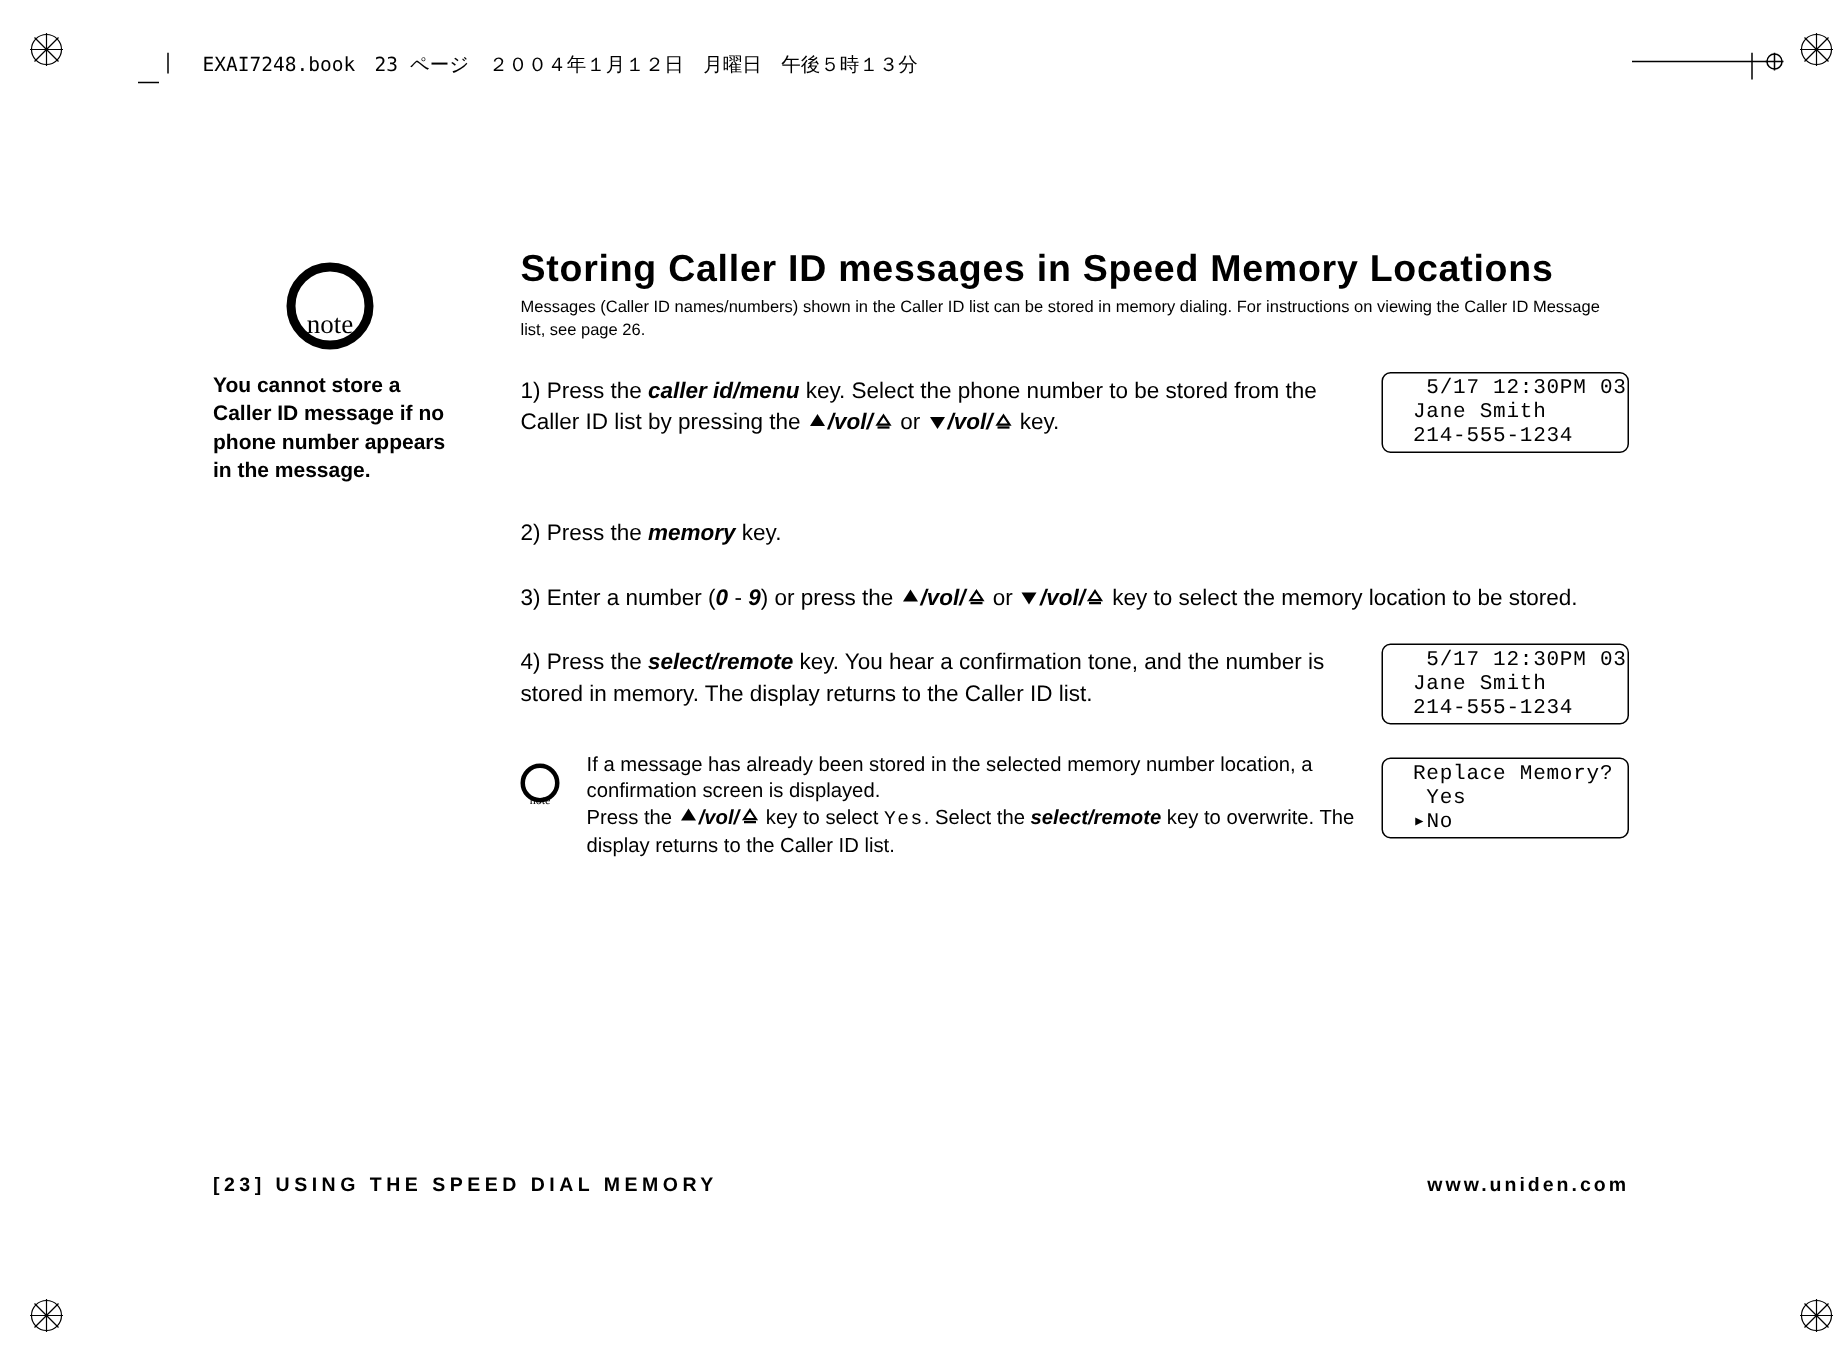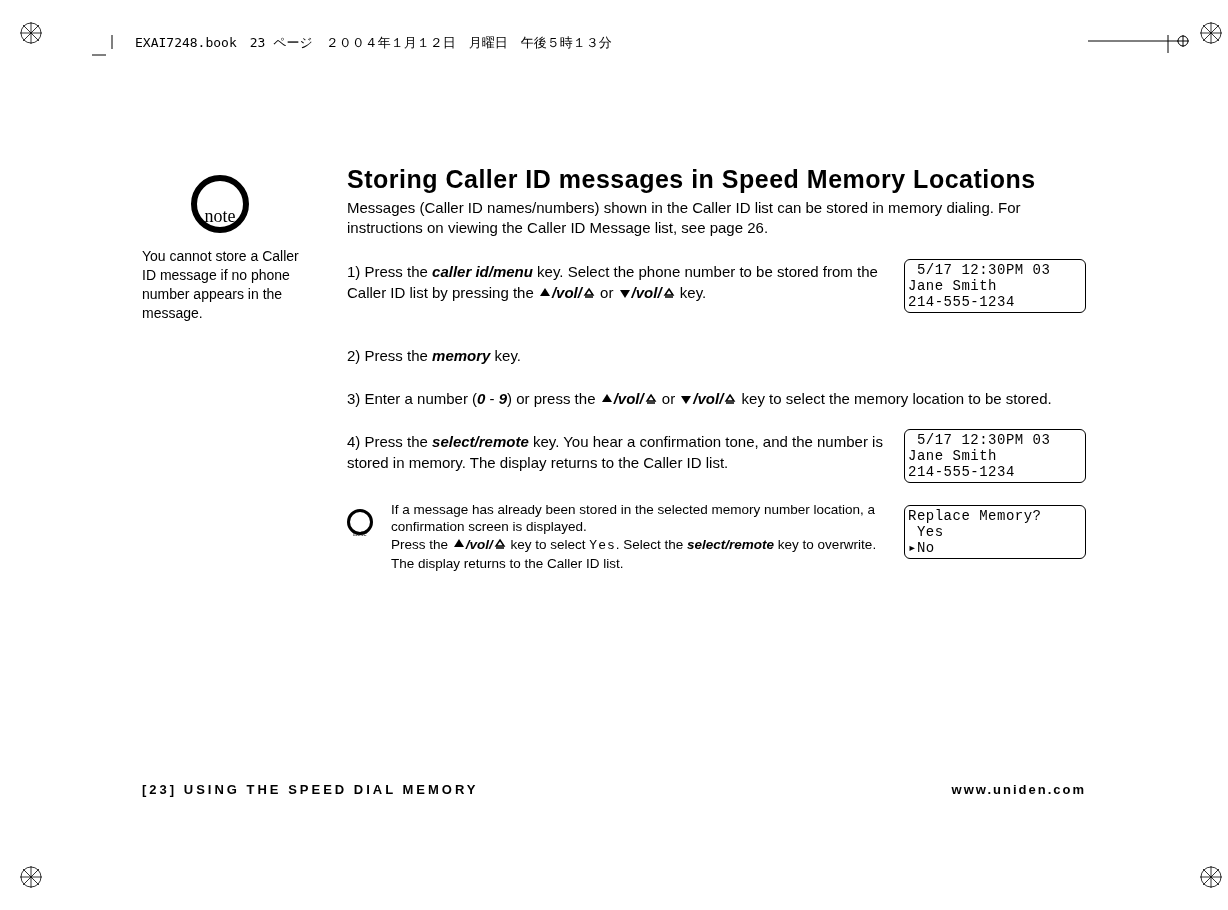--- a/index.html
+++ b/index.html
@@ -64,50 +64,51 @@
   }
   .note-icon.small { width: 28px; height: 28px; margin: 0; display: inline-block; vertical-align: top; }
   .note-icon.small .ring { width: 26px; height: 26px; border-width: 3px; }
   .note-icon.small .label { width: 26px; height: 26px; font-size: 8px; }
 
   .sidenote {
     font-size: 14px;
     line-height: 1.35;
     text-align: left;
     margin-top: 10px;
+    font-weight: bold;
   }
   h2.title {
     font-weight: bold;
     font-size: 25px;
     margin: 0 0 4px 0;
     letter-spacing: 0.5px;
   }
   .intro {
-    font-size: 15px;
+    font-size: 11px;
     line-height: 1.35;
     margin-bottom: 22px;
   }
   .step {
     font-size: 15px;
     line-height: 1.4;
     margin-bottom: 22px;
     position: relative;
   }
   .step .num {
     display: inline;
   }
   .bi { font-weight: bold; font-style: italic; }
   .lcd {
     font-family: "Courier New", monospace;
     font-size: 14px;
     line-height: 1.15;
     border: 1px solid #000;
     border-radius: 6px;
-    padding: 2px 3px;
-    width: 182px;
+    padding: 2px 20px;
+    width: 165px;
     box-sizing: border-box;
     white-space: pre;
     letter-spacing: 0.5px;
   }
   .lcd-float {
     float: right;
     margin-left: 10px;
     margin-top: -2px;
   }
   .subnote-row {

